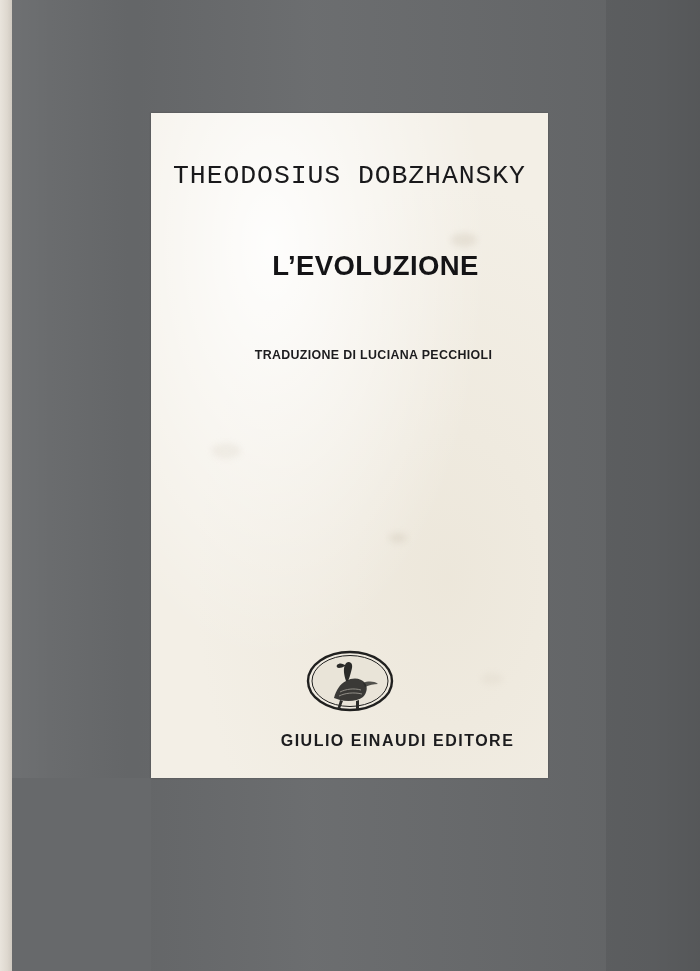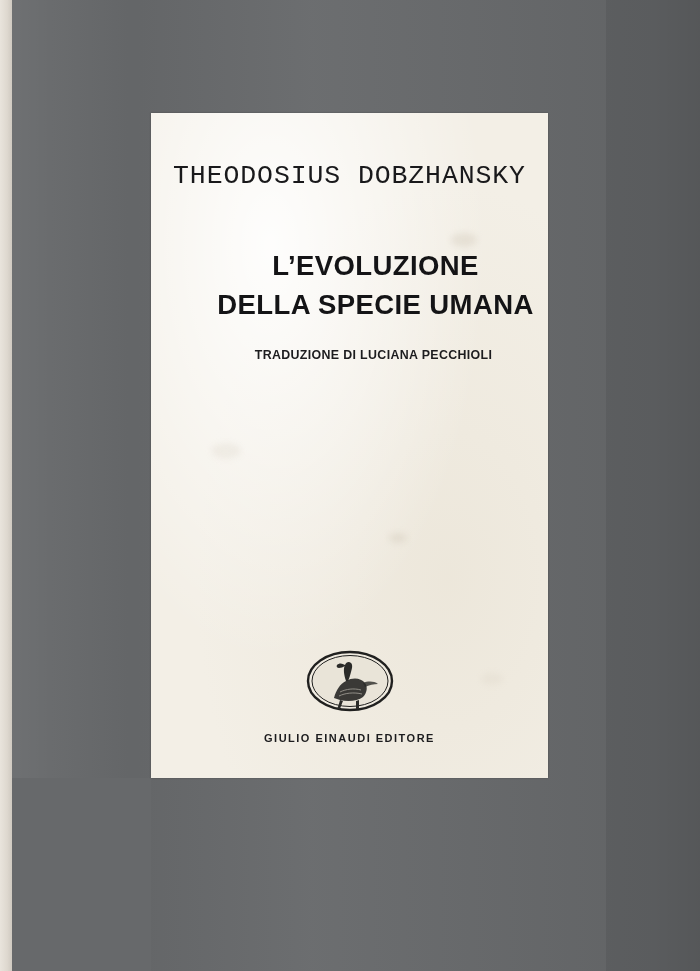--- a/index.html
+++ b/index.html
@@ -141,24 +141,25 @@
     width: 88px;
     height: 62px;
   }
   .publisher-name {
     position: absolute;
     left: 0;
     top: 619px;
     width: 397px;
     text-align: center;
     font-family: "Liberation Sans", sans-serif;
-    font-size: 11px;
+    font-size: 16px;
     font-weight: 700;
     letter-spacing: 1.5px;
     color: #1c1c1e;
+    padding-left: 48px;
   }
 
   
   .bottom-notch {
     position: absolute;
     left: 12px;
     top: 778px;
     width: 139px;
     height: 193px;
     background: #67696b;
@@ -179,21 +180,20 @@
 
     <div class="paper-spot" style="left:300px; top:120px; width:26px; height:14px;"></div>
     <div class="paper-spot" style="left:238px; top:420px; width:18px; height:10px;"></div>
     <div class="paper-spot" style="left:60px; top:330px; width:30px; height:16px; opacity:.6;"></div>
     <div class="paper-spot" style="left:330px; top:560px; width:22px; height:12px; opacity:.5;"></div>
 
     <div class="cover-author">THEODOSIUS DOBZHANSKY</div>
 
     <div class="cover-title">
       <span>L’EVOLUZIONE</span>
-      <span class="line2">DELLA SPECIE UMANA</span>
     </div>
 
     <div class="cover-translator">TRADUZIONE DI LUCIANA PECCHIOLI</div>
 
     <div class="publisher-logo">
       <svg viewBox="0 0 88 62" width="88" height="62" aria-hidden="true">
         <ellipse cx="44" cy="31" rx="42" ry="29" fill="none" stroke="#20201f" stroke-width="2.4"></ellipse>
         <ellipse cx="44" cy="31" rx="38" ry="25.5" fill="#e9e4d8" stroke="#20201f" stroke-width="1"></ellipse>
         <g fill="#2a2a28">
           <path d="M28 48 C30 40 34 34 40 31 C47 27 55 28 59 33 C62 37 61 43 57 47 C52 51 42 52 34 50 Z" opacity="0.92"></path>

